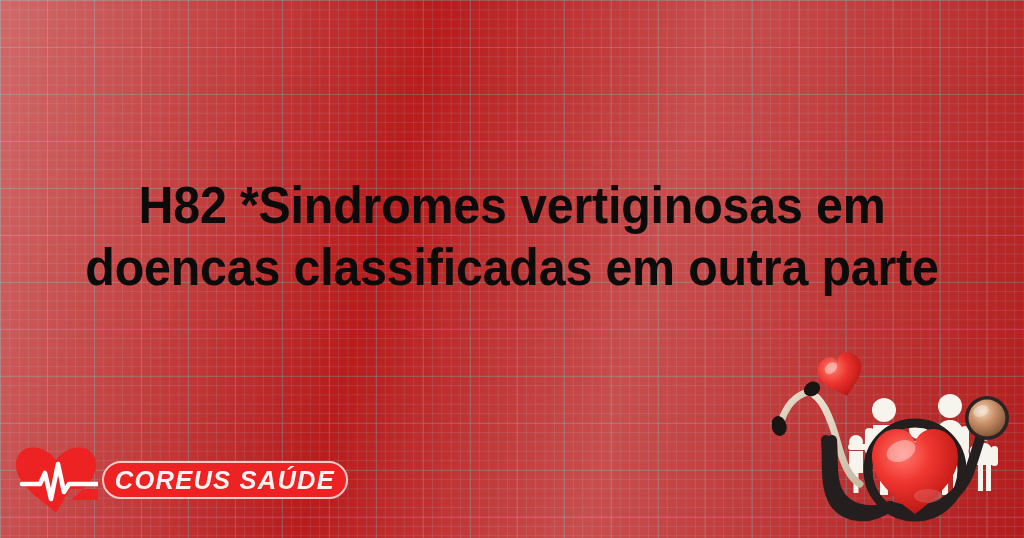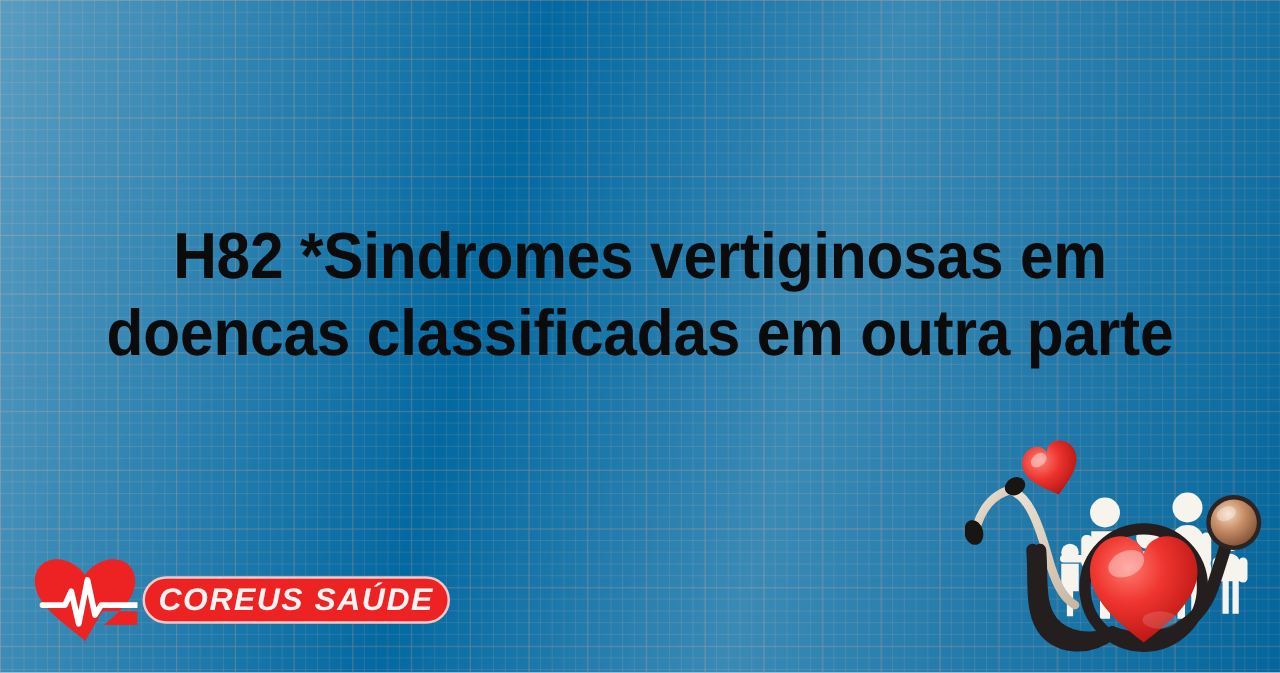--- a/index.html
+++ b/index.html
@@ -5,21 +5,21 @@
   html, body {
     margin: 0;
     padding: 0;
     background: #ffffff;
   }
   #canvas {
     position: relative;
     width: 1024px;
     height: 538px;
     overflow: hidden;
-    background-color: #0369a1;
+    background-color: #b91c1c;
     font-family: "Liberation Sans", sans-serif;
   }
 
   
   #grid-fine, #grid-bold, #grid-noise {
     position: absolute;
     inset: 0;
     pointer-events: none;
   }
   #grid-fine {
@@ -53,21 +53,21 @@
     line-height: 62px;
     letter-spacing: -0.2px;
     transform: scaleX(0.93);
     transform-origin: 50% 50%;
     white-space: pre-line;
   }
 
   
   #logo {
     position: absolute;
-    left: 26px;
+    left: 14px;
     top: 444px;
     width: 330px;
     height: 70px;
   }
   #logo-heart {
     position: absolute;
     left: 0;
     top: 2px;
     width: 84px;
     height: 68px;

